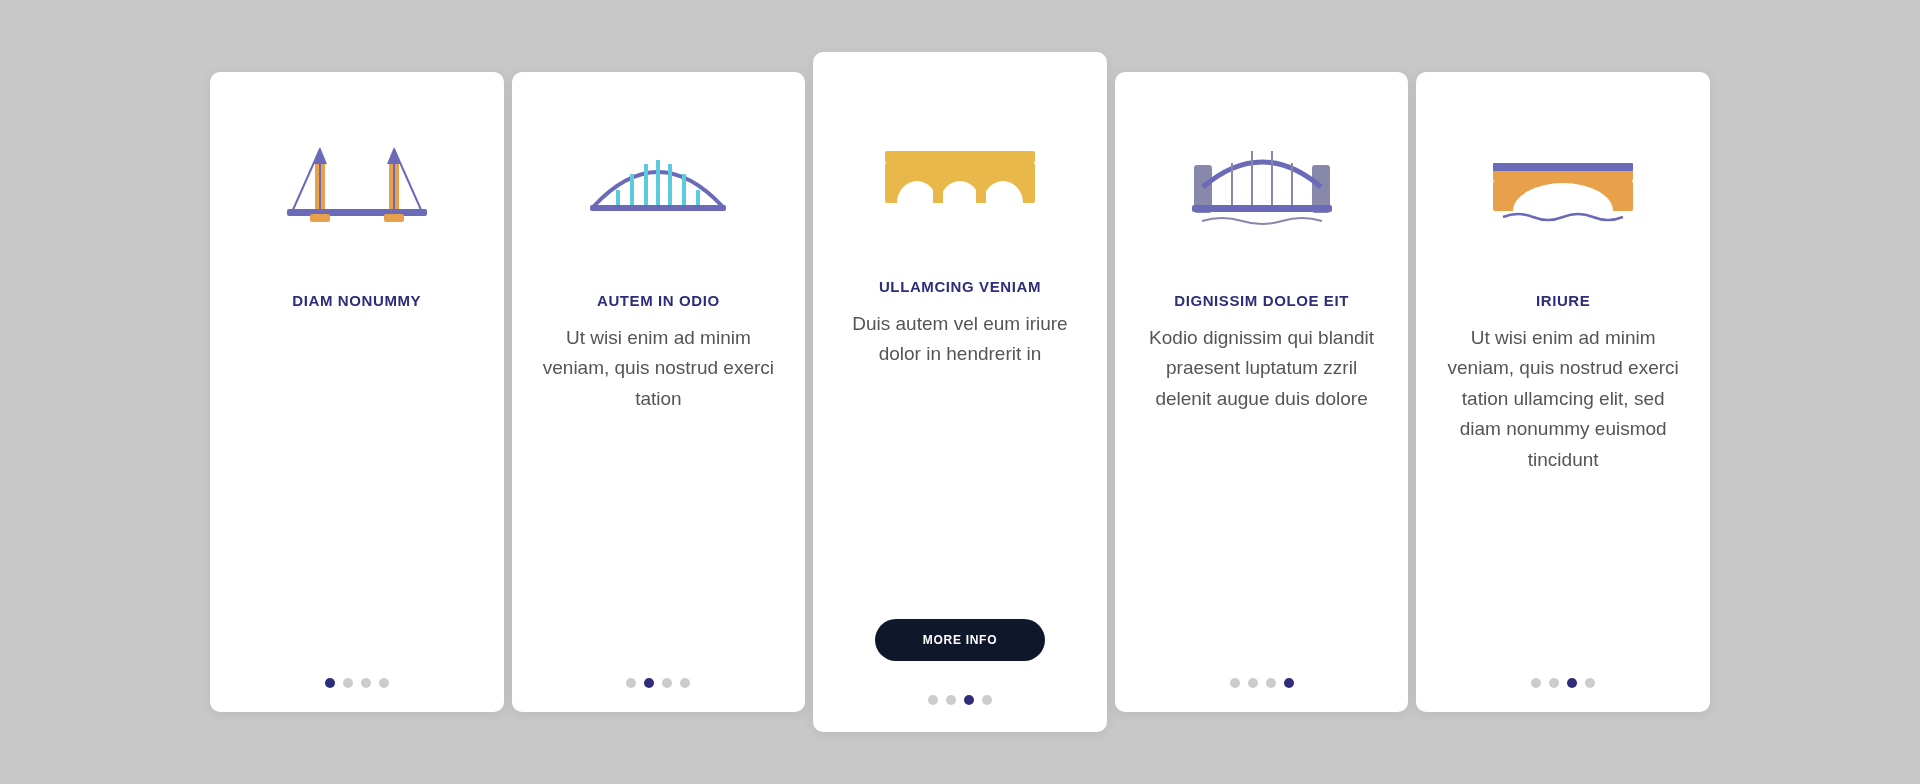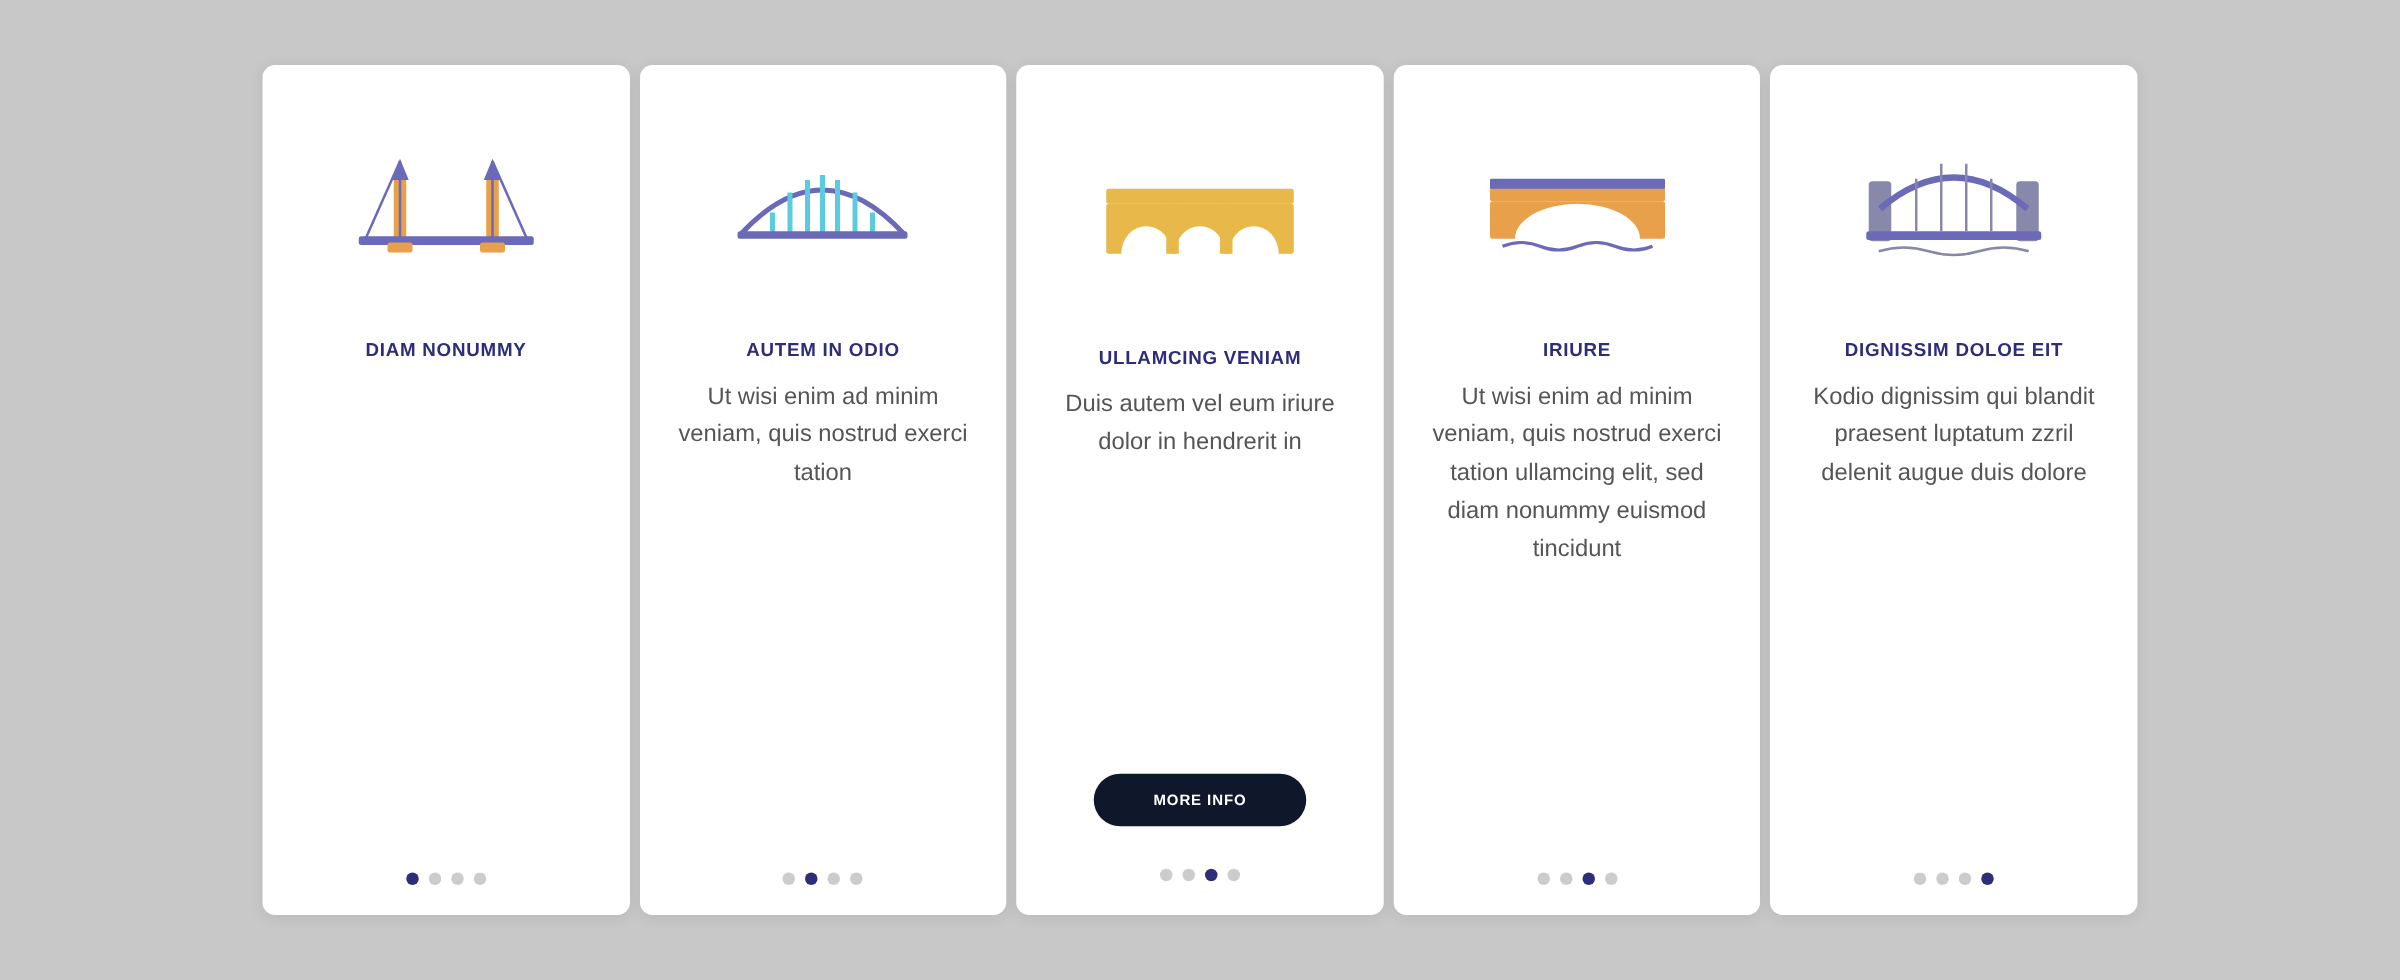--- a/index.html
+++ b/index.html
@@ -8,20 +8,21 @@
       display: flex;
       align-items: center;
       justify-content: center;
       min-height: 100vh;
       font-family: Arial, sans-serif;
       padding: 40px 20px;
     }
     .cards-container {
       display: flex;
       gap: 8px;
+      align-items: center;
       max-width: 1500px;
       width: 100%;
     }
     .card {
       background: #fff;
       border-radius: 10px;
       padding: 30px 28px 24px 28px;
       flex: 1;
       display: flex;
       flex-direction: column;
@@ -181,46 +182,20 @@
       <div class="dot active"></div>
       <div class="dot"></div>
     </div>
   </div>
 
   <div class="card">
     <div class="card-icon">
 
       <svg width="160" height="130" viewBox="0 0 160 130">
 
-        <rect x="10" y="50" width="140" height="14" fill="#e8a04a" rx="2"></rect>
-
-        <rect x="10" y="64" width="140" height="30" fill="#e8a04a" rx="2"></rect>
-
-        <ellipse cx="80" cy="94" rx="50" ry="28" fill="white"></ellipse>
-
-        <rect x="10" y="46" width="140" height="8" fill="#6a6ab8" rx="1"></rect>
-
-        <path d="M20,100 Q35,94 50,100 Q65,106 80,100 Q95,94 110,100 Q125,106 140,100" fill="none" stroke="#6a6ab8" stroke-width="2.5"></path>
-      </svg>
-    </div>
-    <div class="card-title">IRIURE</div>
-    <div class="card-text">Ut wisi enim ad minim veniam, quis nostrud exerci tation ullamcing elit, sed diam nonummy euismod tincidunt</div>
-    <div class="dots">
-      <div class="dot"></div>
-      <div class="dot"></div>
-      <div class="dot active"></div>
-      <div class="dot"></div>
-    </div>
-  </div>
-
-  <div class="card">
-    <div class="card-icon">
-
-      <svg width="160" height="130" viewBox="0 0 160 130">
-
         <rect x="12" y="48" width="18" height="48" fill="#8888aa" rx="3"></rect>
 
         <rect x="130" y="48" width="18" height="48" fill="#8888aa" rx="3"></rect>
 
         <path d="M21,70 Q80,20 139,70" fill="none" stroke="#6a6ab8" stroke-width="5"></path>
 
         <rect x="10" y="88" width="140" height="7" fill="#6a6ab8" rx="2"></rect>
 
         <line x1="50" y1="46" x2="50" y2="88" stroke="#8888aa" stroke-width="2"></line>
         <line x1="70" y1="34" x2="70" y2="88" stroke="#8888aa" stroke-width="2"></line>
@@ -233,13 +208,39 @@
     <div class="card-title">DIGNISSIM DOLOE EIT</div>
     <div class="card-text">Kodio dignissim qui blandit praesent luptatum zzril delenit augue duis dolore</div>
     <div class="dots">
       <div class="dot"></div>
       <div class="dot"></div>
       <div class="dot"></div>
       <div class="dot active"></div>
     </div>
   </div>
 
+  <div class="card">
+    <div class="card-icon">
+
+      <svg width="160" height="130" viewBox="0 0 160 130">
+
+        <rect x="10" y="50" width="140" height="14" fill="#e8a04a" rx="2"></rect>
+
+        <rect x="10" y="64" width="140" height="30" fill="#e8a04a" rx="2"></rect>
+
+        <ellipse cx="80" cy="94" rx="50" ry="28" fill="white"></ellipse>
+
+        <rect x="10" y="46" width="140" height="8" fill="#6a6ab8" rx="1"></rect>
+
+        <path d="M20,100 Q35,94 50,100 Q65,106 80,100 Q95,94 110,100 Q125,106 140,100" fill="none" stroke="#6a6ab8" stroke-width="2.5"></path>
+      </svg>
+    </div>
+    <div class="card-title">IRIURE</div>
+    <div class="card-text">Ut wisi enim ad minim veniam, quis nostrud exerci tation ullamcing elit, sed diam nonummy euismod tincidunt</div>
+    <div class="dots">
+      <div class="dot"></div>
+      <div class="dot"></div>
+      <div class="dot active"></div>
+      <div class="dot"></div>
+    </div>
+  </div>
+
 </div>
 
 </body></html>

